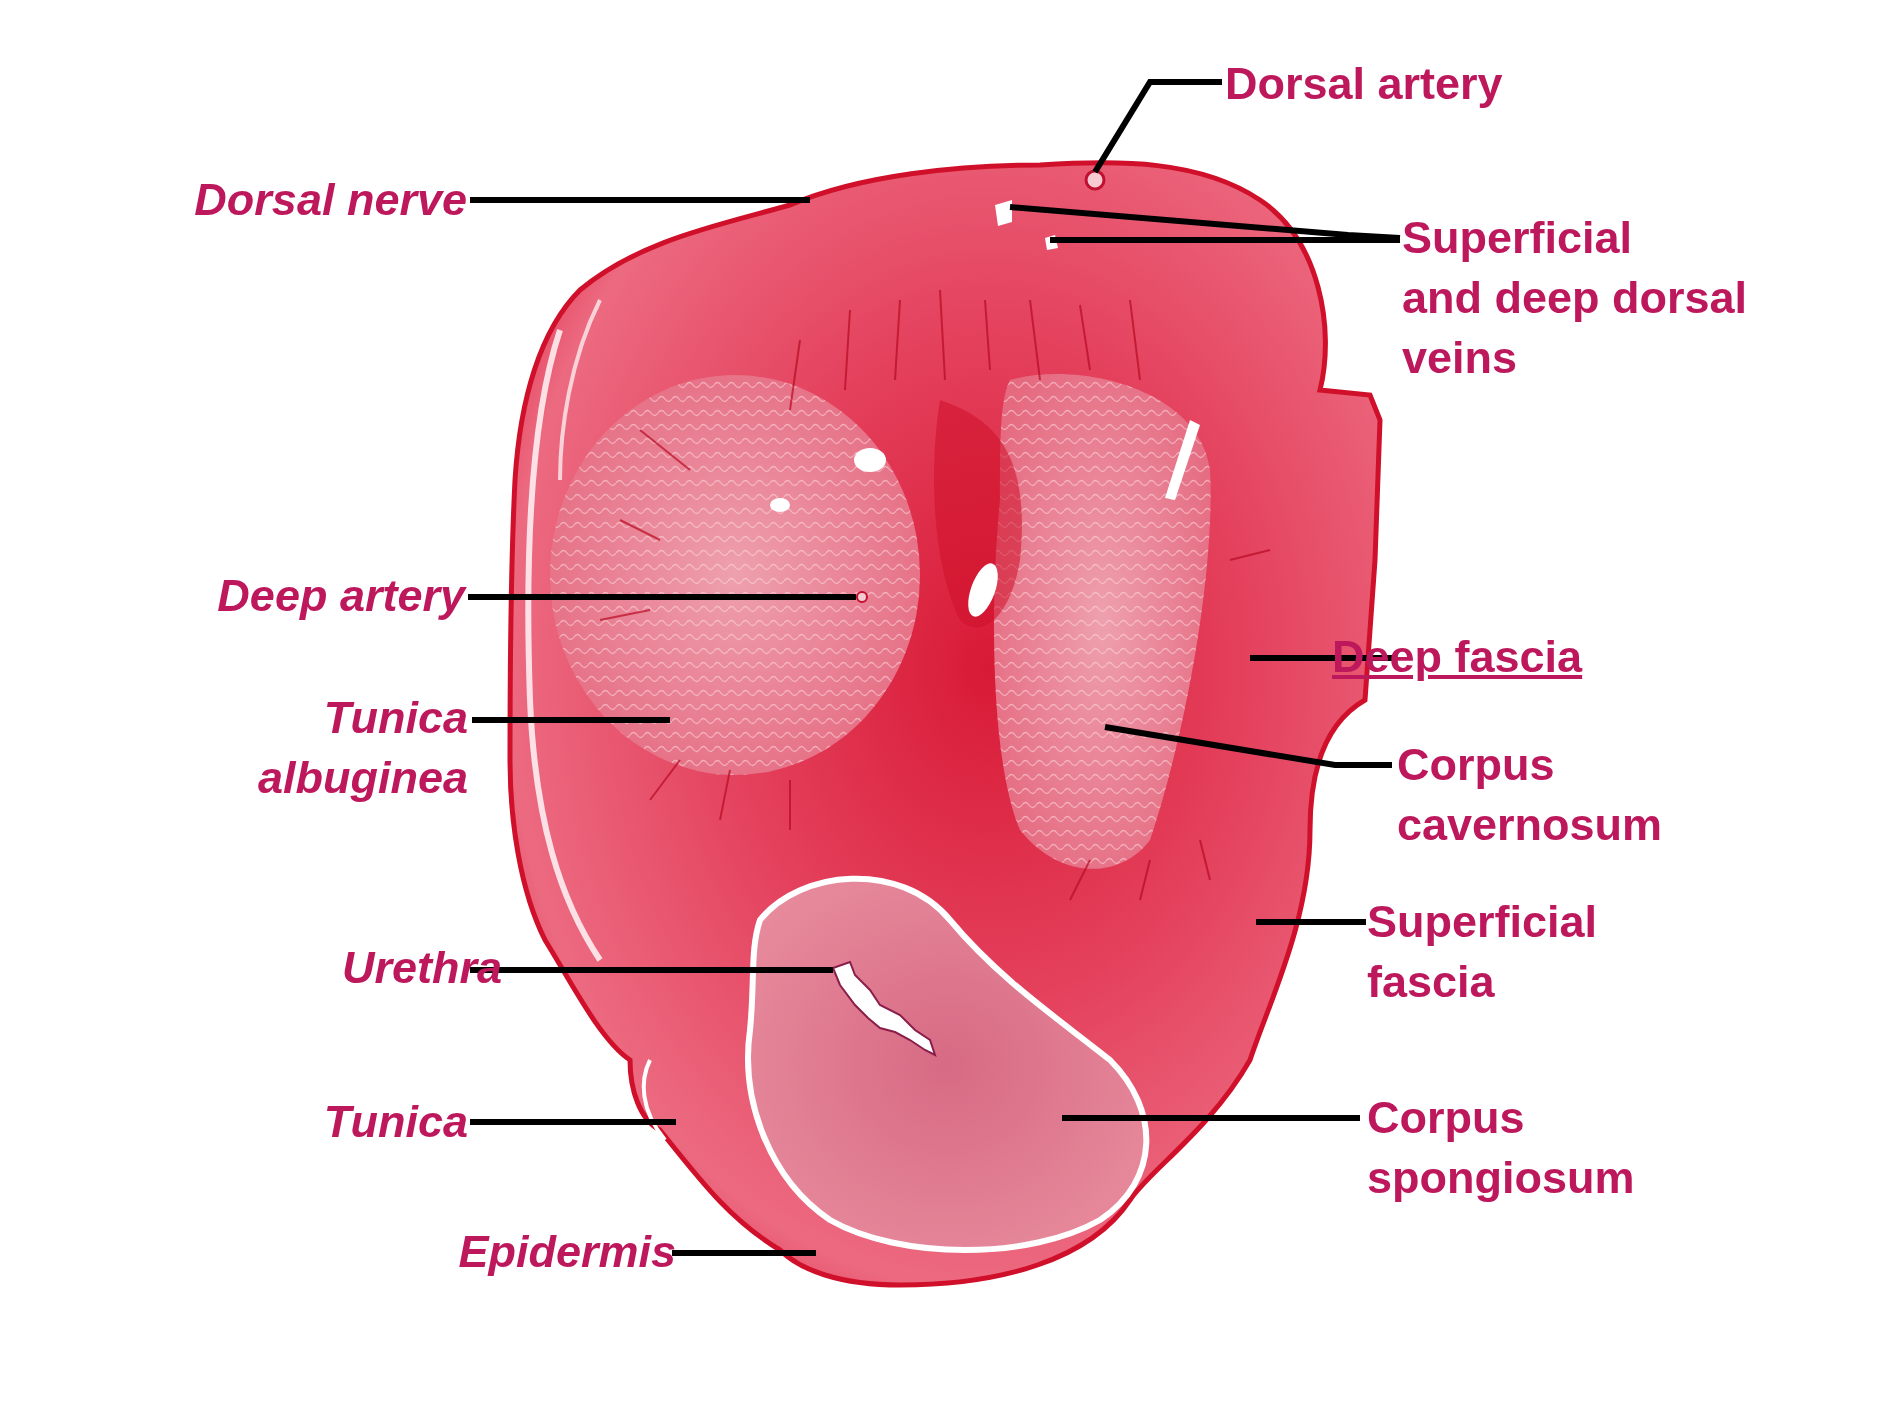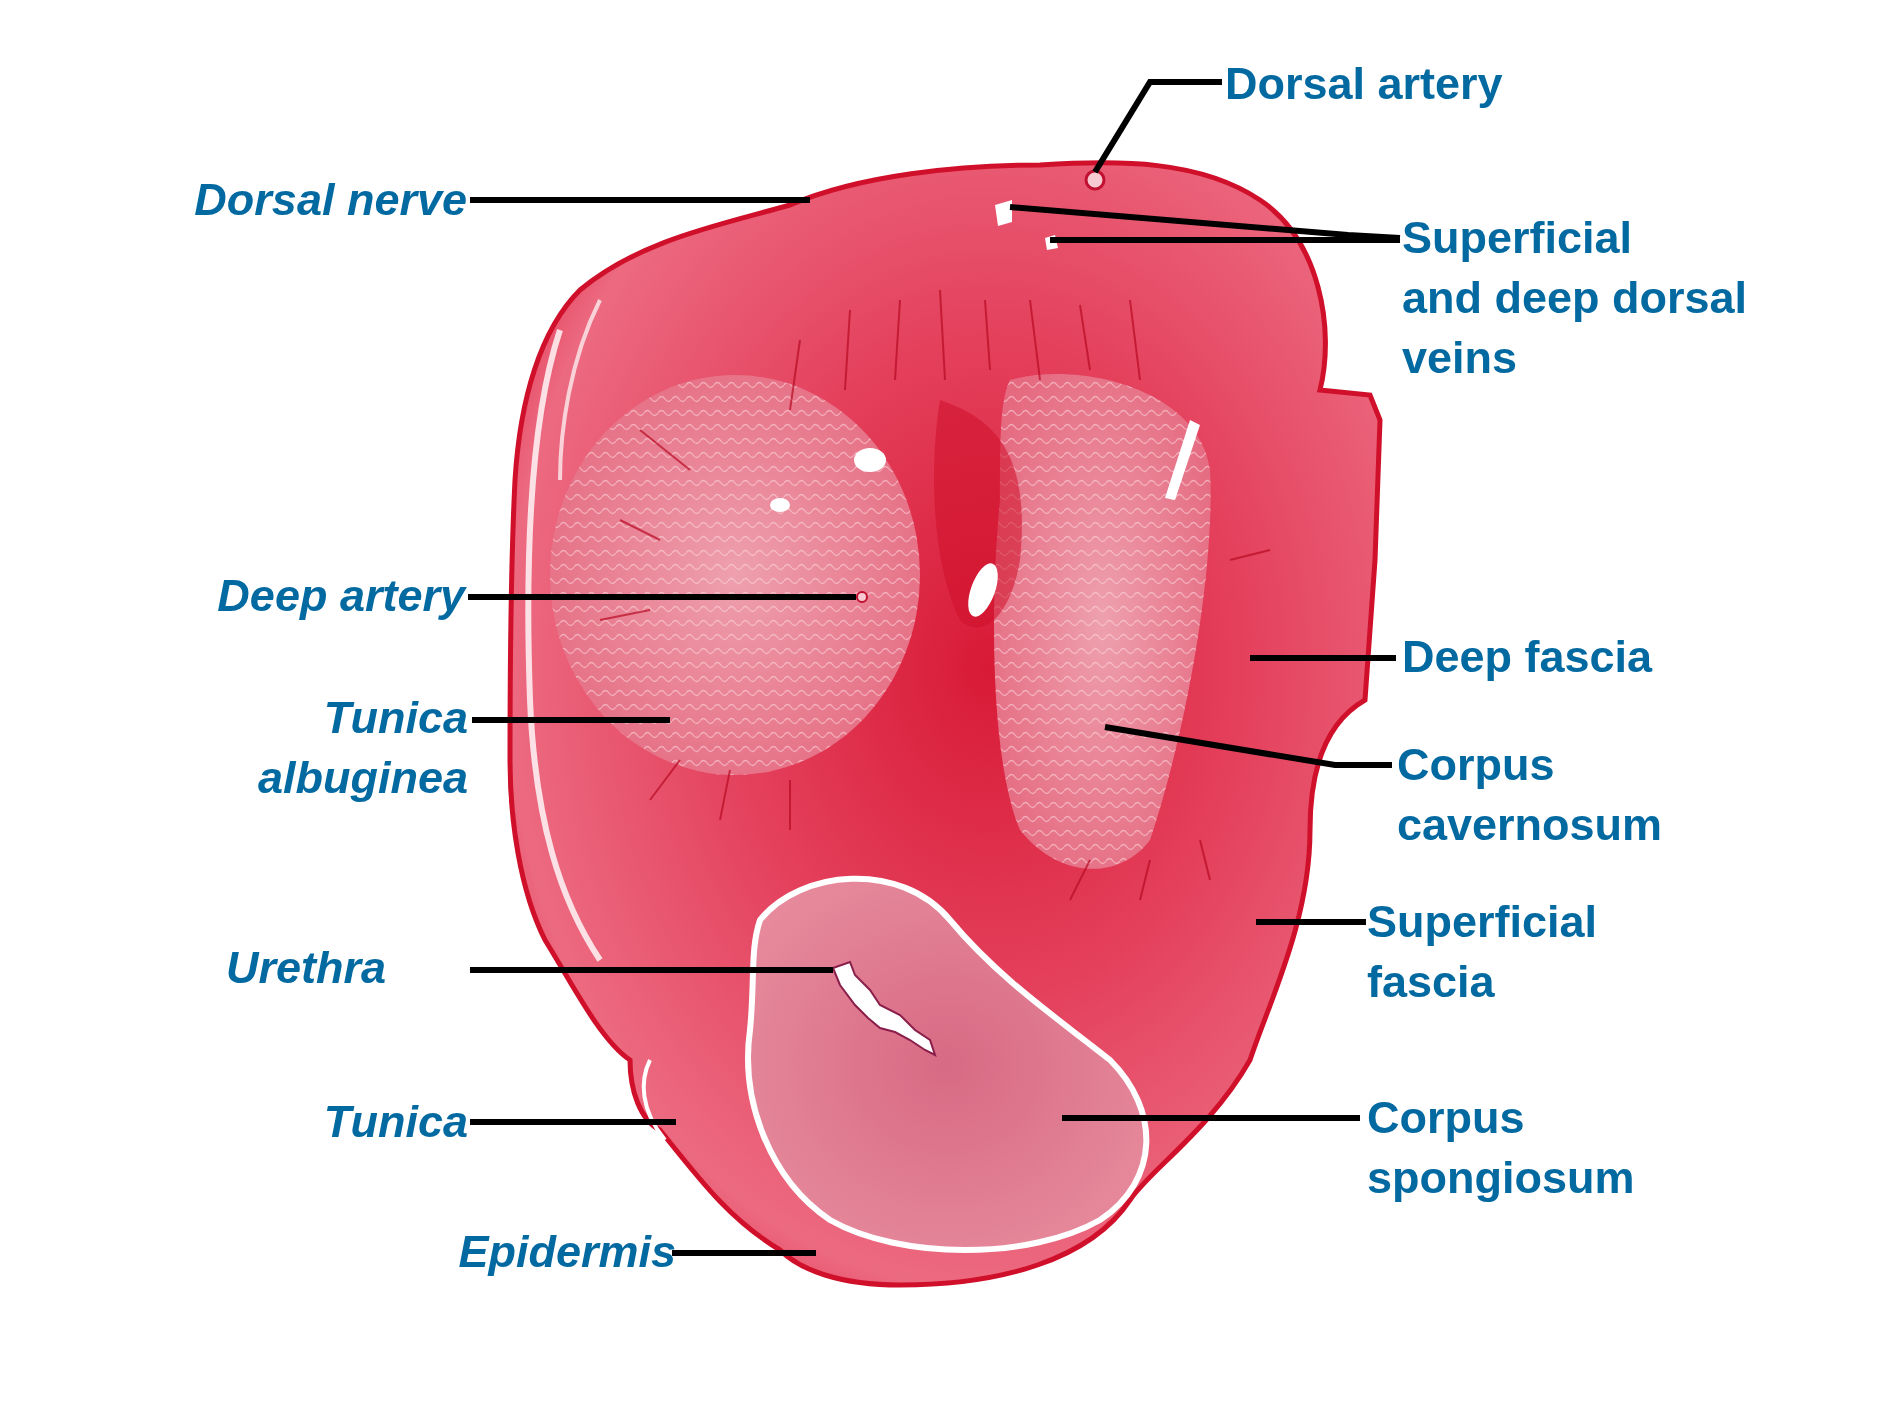--- a/index.html
+++ b/index.html
@@ -1,20 +1,20 @@
 <!DOCTYPE html>
 <html><head>
 <meta charset="utf-8">
 <style>
   html, body { margin:0; padding:0; background:#ffffff; }
   body { width:1890px; height:1417px; position:relative; overflow:hidden;
          font-family:"Liberation Sans", "DejaVu Sans", sans-serif; }
   #stage { position:absolute; left:0; top:0; width:1890px; height:1417px; }
   .label { position:absolute; font-weight:bold; font-size:45px; line-height:60px;
-           color:#0369a1; white-space:pre; letter-spacing:0px; }
+           color:#be185d; white-space:pre; letter-spacing:0px; }
   .label.right { text-align:right;font-style:italic; }
   svg { position:absolute; left:0; top:0; }
 </style>
 </head>
 <body>
 
 <div id="stage">
 
   <svg width="1890" height="1417" viewBox="0 0 1890 1417">
     <defs>
@@ -124,24 +124,24 @@
   </svg>
 
   <div class="label" style="left:1225px; top:54px;">Dorsal artery</div>
   <div class="label right" style="right:1423px; top:170px;">Dorsal nerve</div>
   <div class="label" style="left:1402px; top:208px;">Superficial
 and deep dorsal
 veins</div>
   <div class="label right" style="right:1422px; top:688px;">Tunica
 albuginea</div>
   <div class="label right" style="right:1425px; top:566px;">Deep artery</div>
-  <div class="label" style="left:1402px; top:627px;">Deep fascia</div>
+  <div class="label" style="left:1332px; top:627px;text-decoration:underline;">Deep fascia</div>
   <div class="label" style="left:1397px; top:735px;">Corpus
 cavernosum</div>
   <div class="label" style="left:1367px; top:892px;">Superficial
 fascia</div>
-  <div class="label right" style="right:1504px; top:938px;">Urethra</div>
+  <div class="label right" style="right:1388px; top:938px;">Urethra</div>
   <div class="label right" style="right:1422px; top:1092px;">Tunica</div>
   <div class="label" style="left:1367px; top:1088px;">Corpus
 spongiosum</div>
   <div class="label right" style="right:1214px; top:1222px;text-align:center;">Epidermis</div>
 
 </div>
 
 </body></html>

